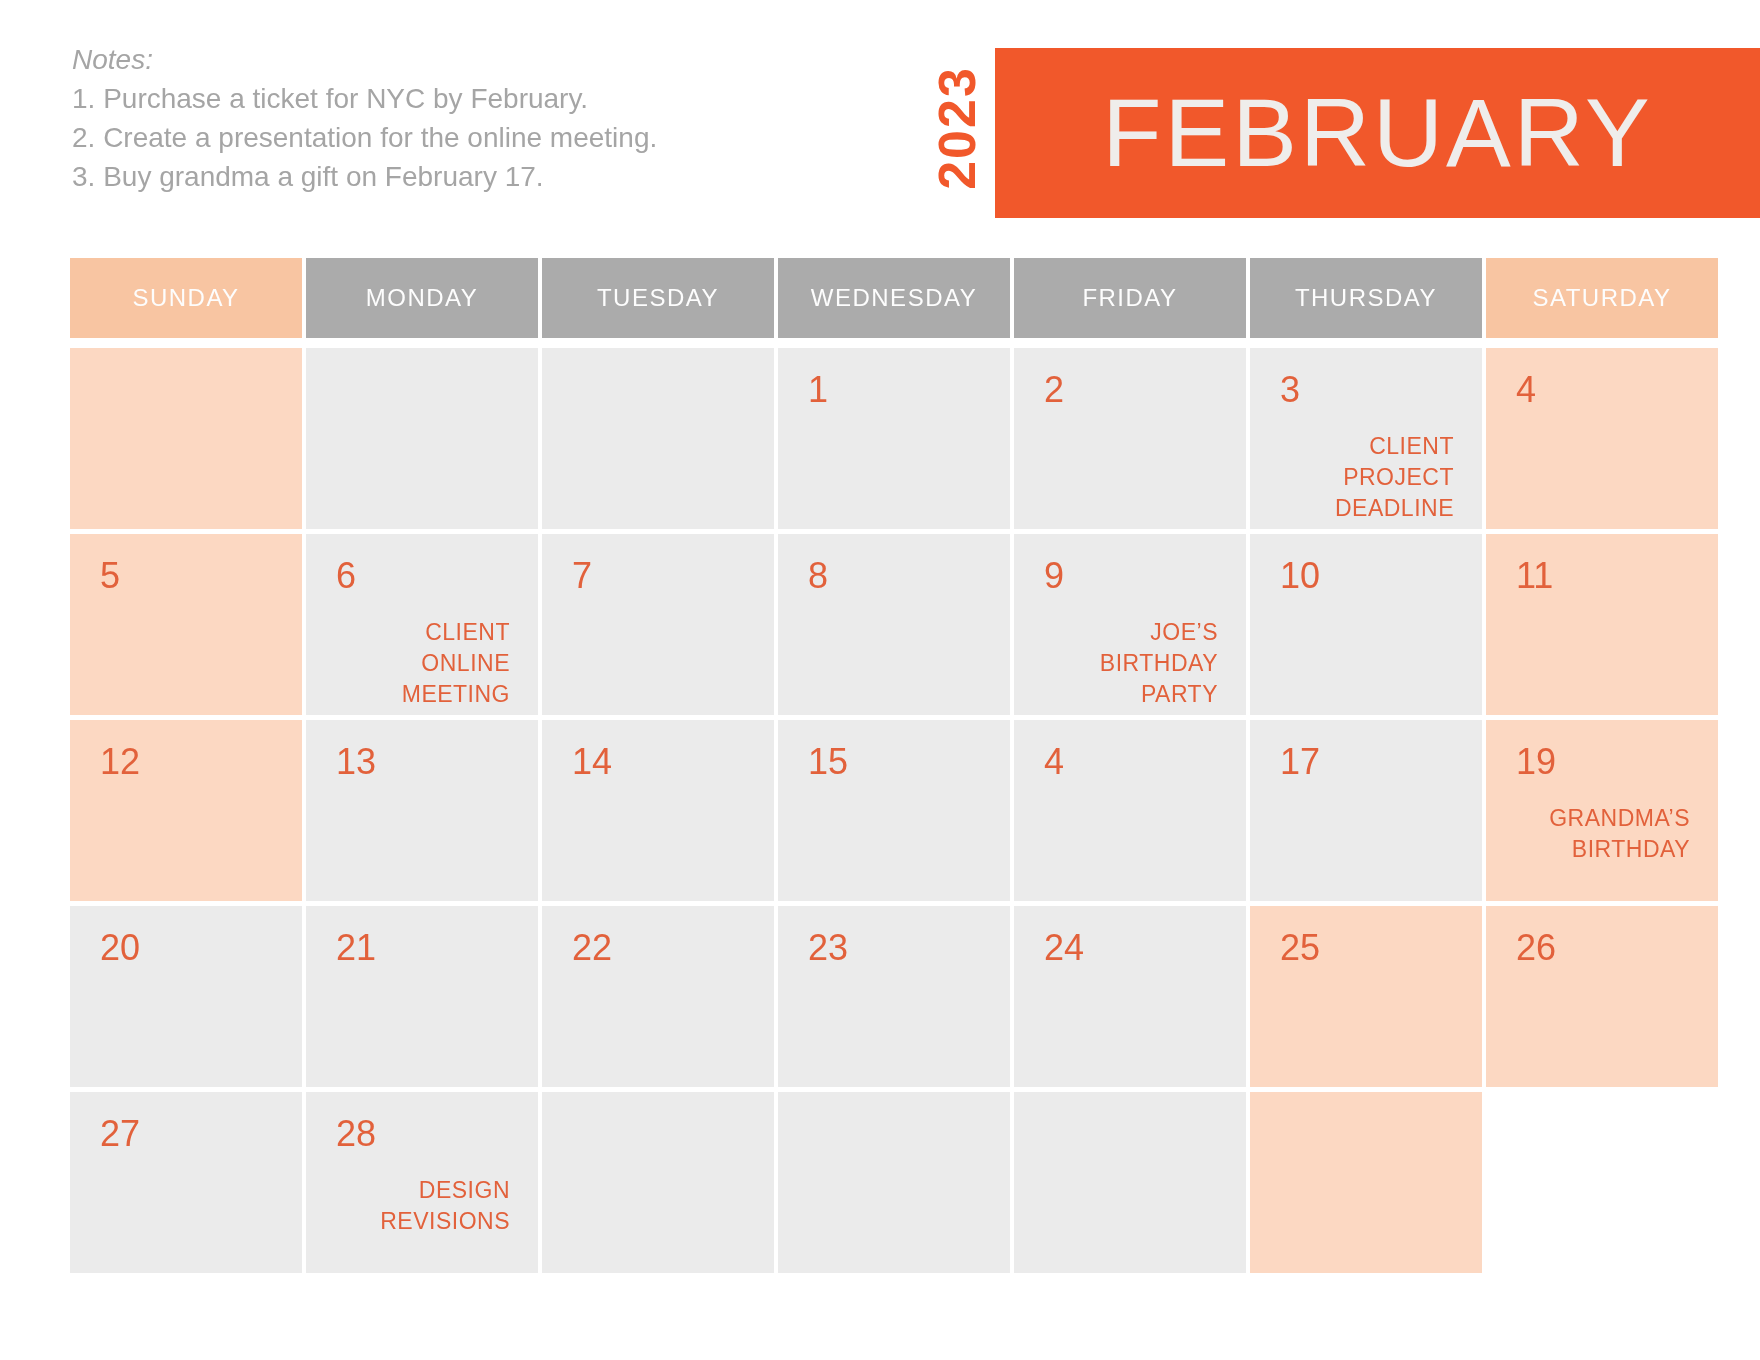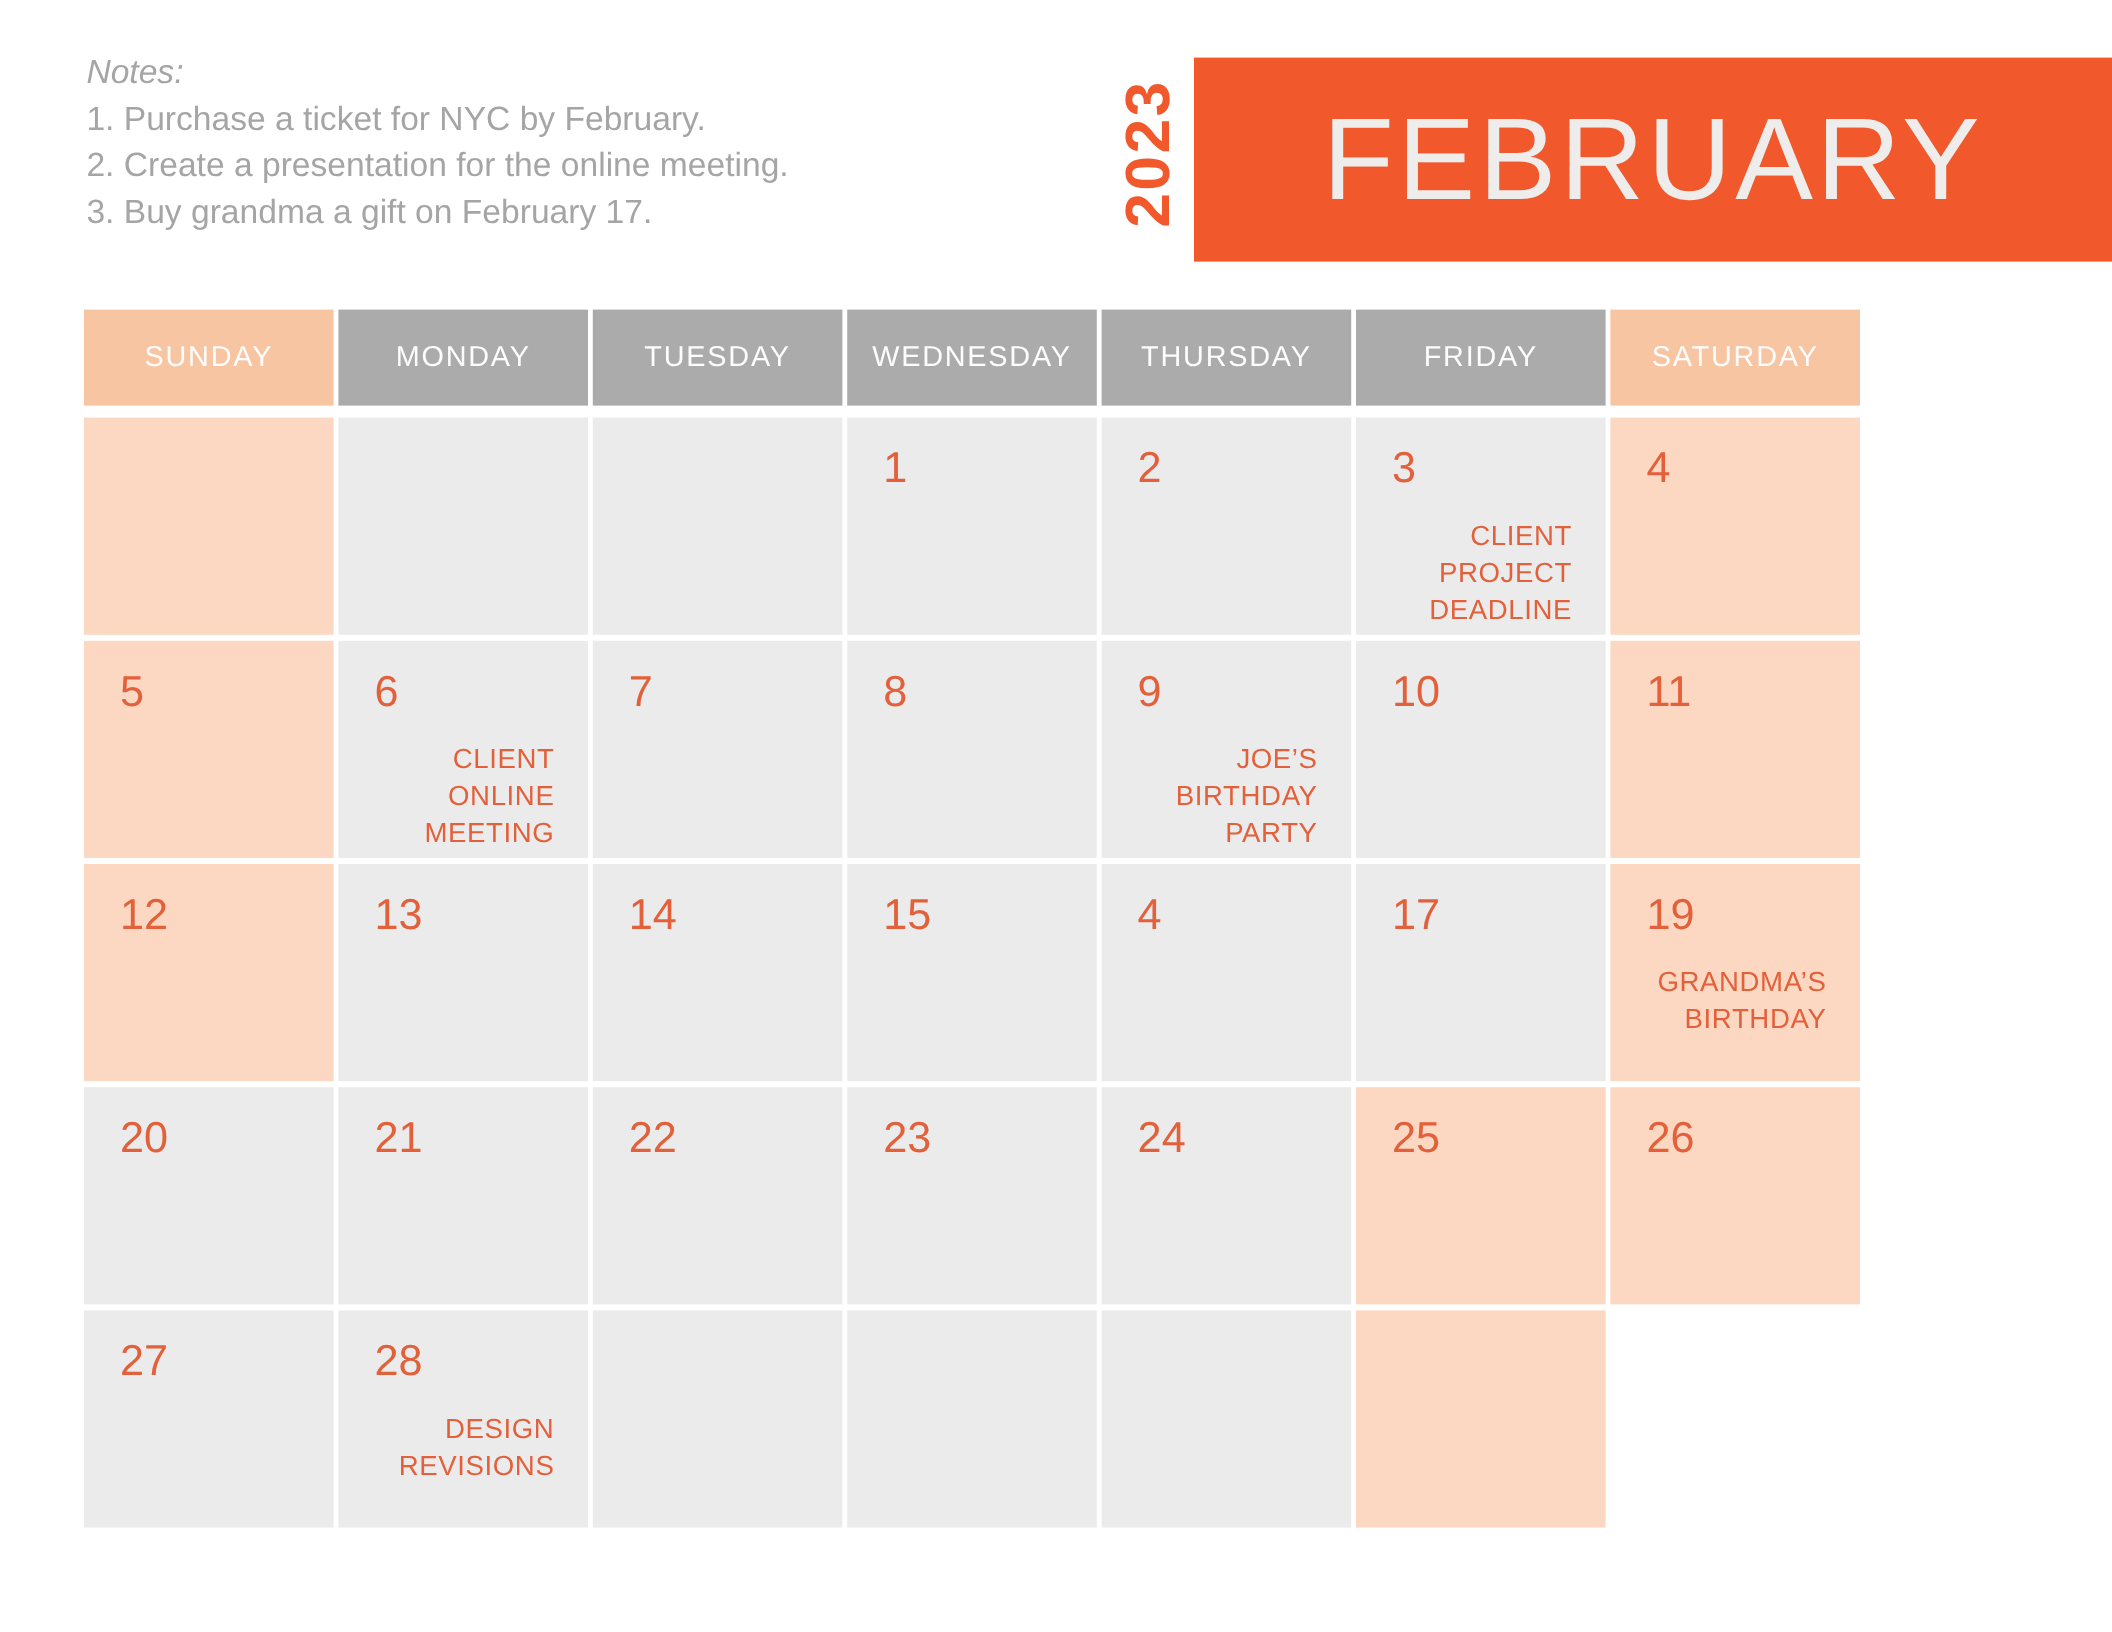--- a/index.html
+++ b/index.html
@@ -39,21 +39,21 @@
     position:absolute;left:995px;top:48px;width:765px;height:170px;
     background:var(--banner-orange);
     display:flex;align-items:center;justify-content:center;
   }
   .month-banner .month-title{
     color:var(--banner-text);
     font-size:97px;font-weight:400;letter-spacing:3px;
   }
 
   
-  .calendar{position:absolute;left:70px;top:258px;width:1480px;}
+  .calendar{position:absolute;left:70px;top:258px;width:1648px;}
   .weekday-row{
     display:grid;grid-template-columns:repeat(7,1fr);column-gap:4px;
     height:80px;margin-bottom:10px;
   }
   .weekday-cell{
     background:var(--header-gray);
     display:flex;align-items:center;justify-content:center;
     color:var(--header-text);font-size:24px;letter-spacing:1.5px;font-weight:500;
   }
   .weekday-cell.weekend{background:var(--header-peach);}
@@ -94,22 +94,22 @@
 <div class="month-banner">
   <div class="month-title">FEBRUARY</div>
 </div>
 
 <div class="calendar">
   <div class="weekday-row">
       <div class="weekday-cell weekend">SUNDAY</div>
       <div class="weekday-cell">MONDAY</div>
       <div class="weekday-cell">TUESDAY</div>
       <div class="weekday-cell">WEDNESDAY</div>
+      <div class="weekday-cell">FRIDAY</div>
       <div class="weekday-cell">THURSDAY</div>
-      <div class="weekday-cell">FRIDAY</div>
       <div class="weekday-cell weekend">SATURDAY</div>
     </div>
   <div class="day-grid">
       <div class="day-cell weekend"></div>
       <div class="day-cell"></div>
       <div class="day-cell"></div>
       <div class="day-cell">
         <div class="day-number">1</div>
       </div>
       <div class="day-cell">

